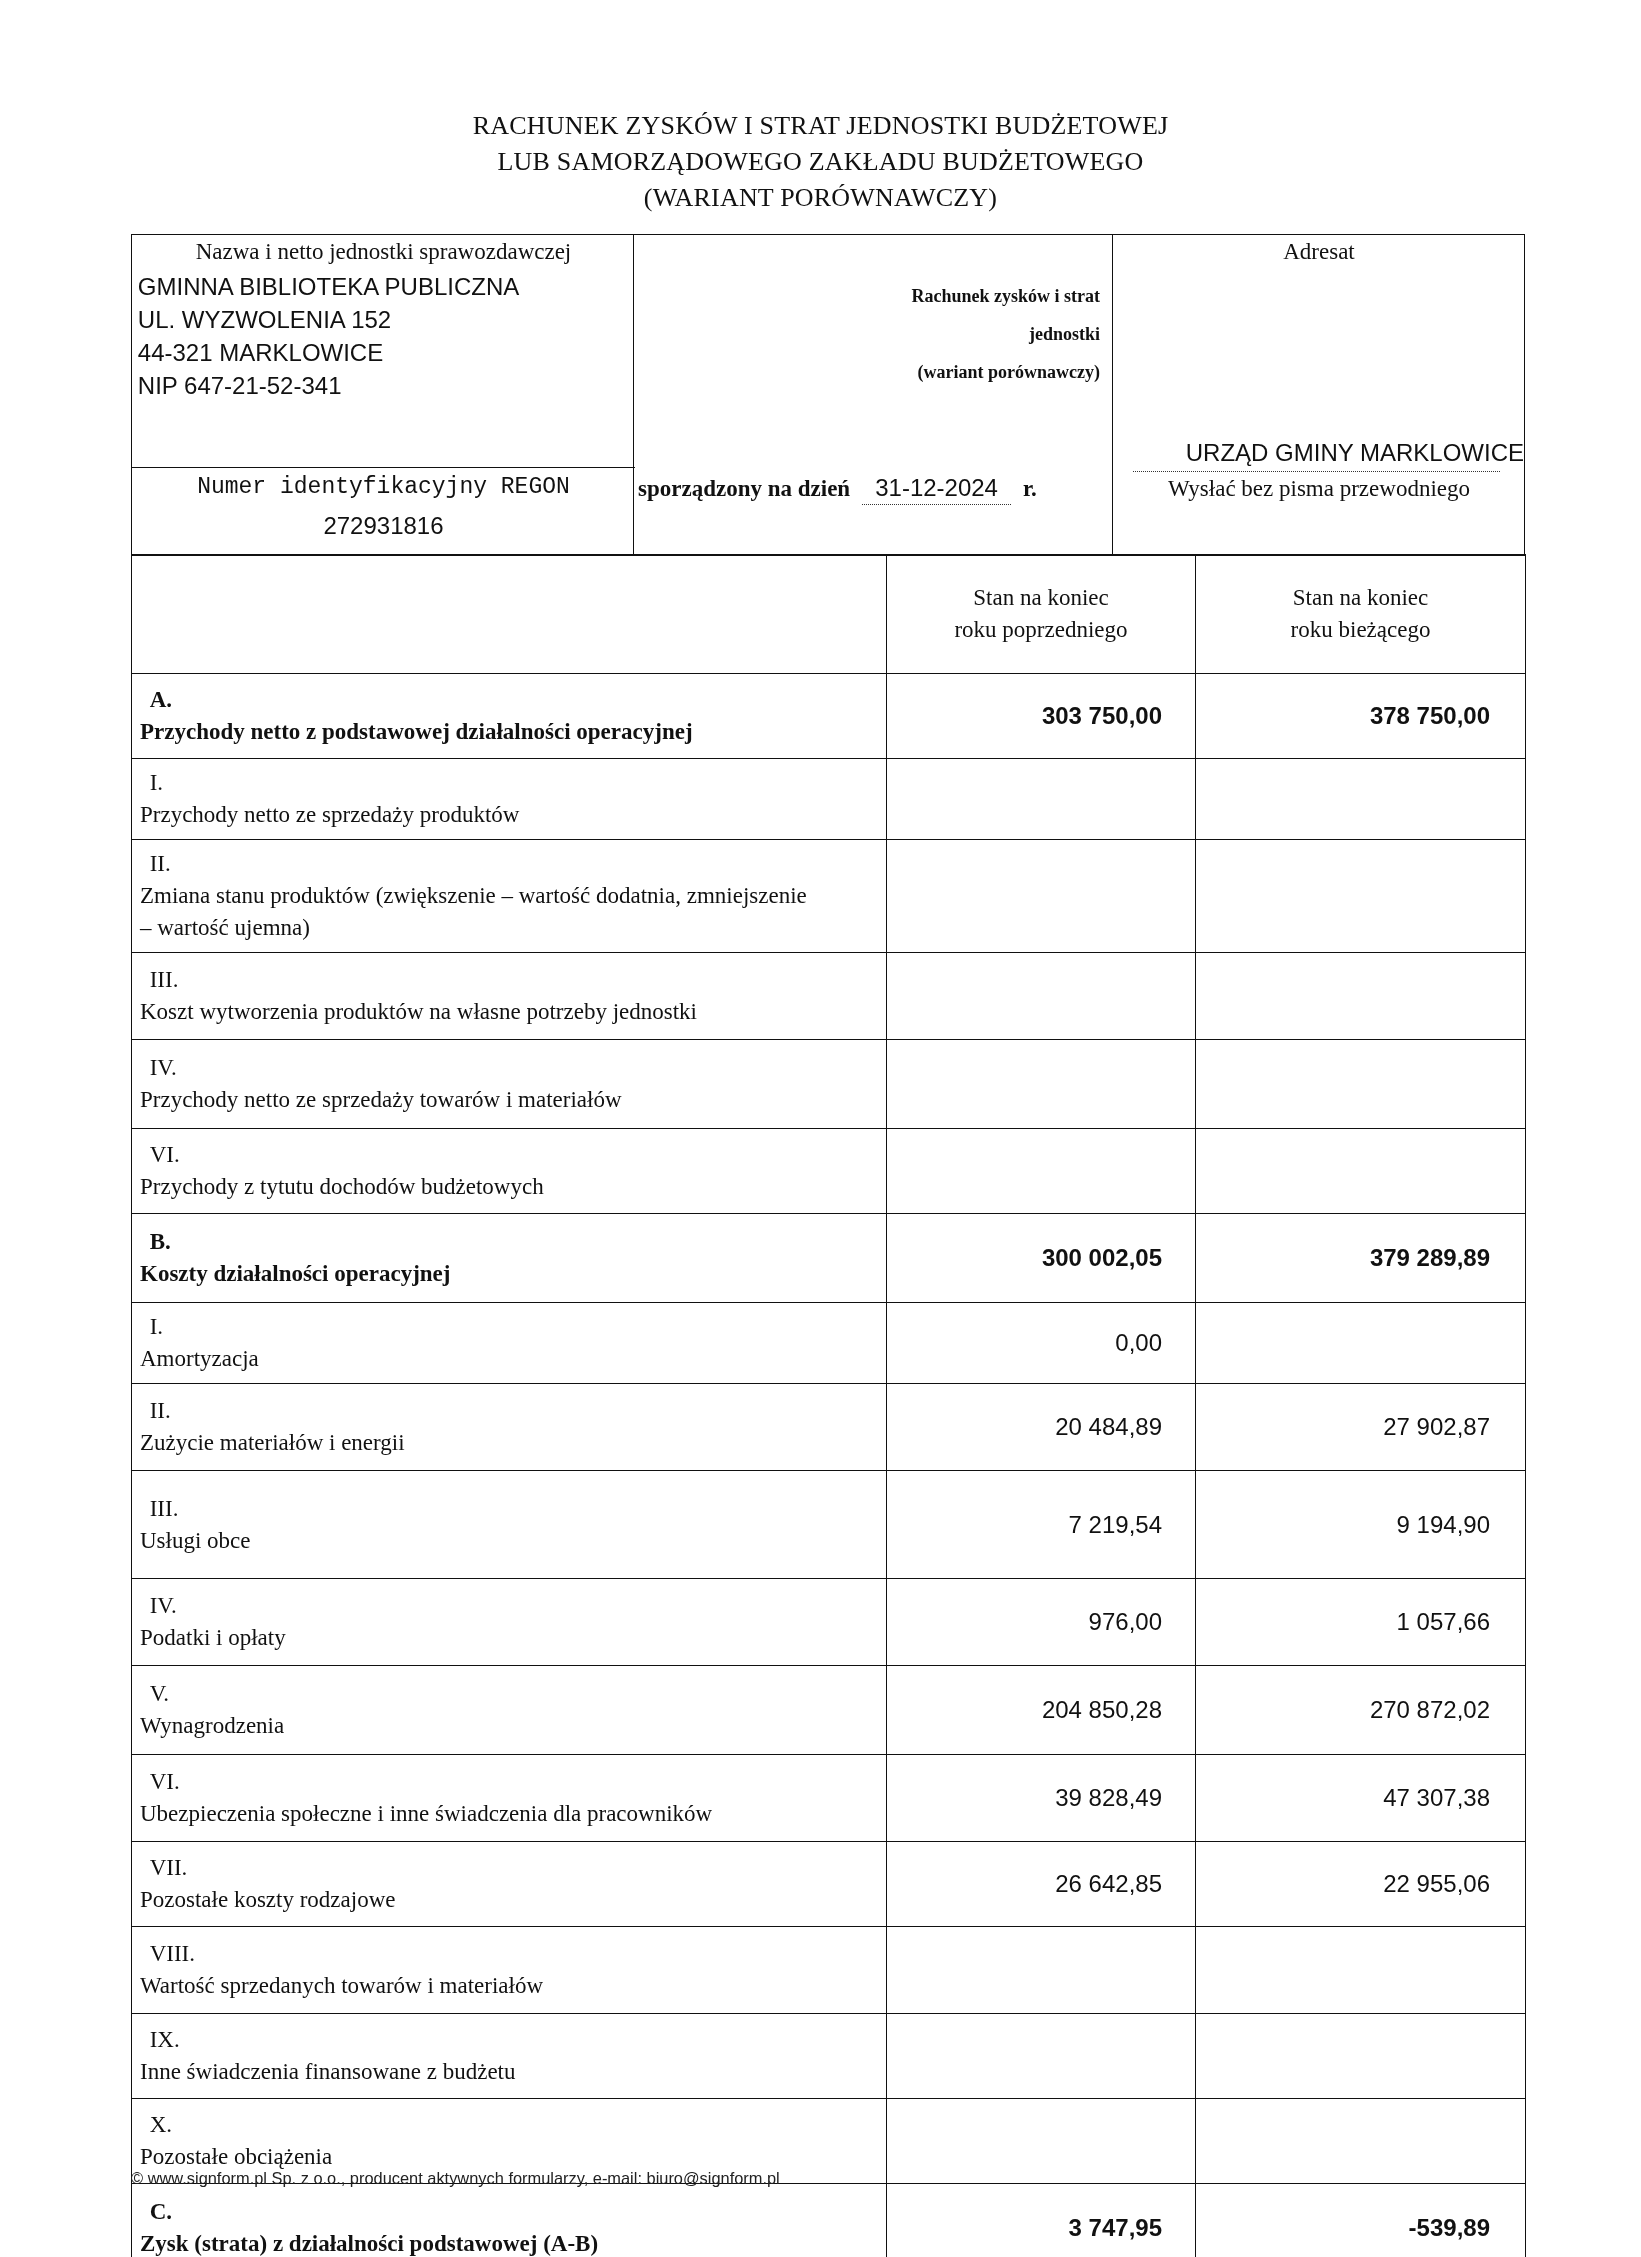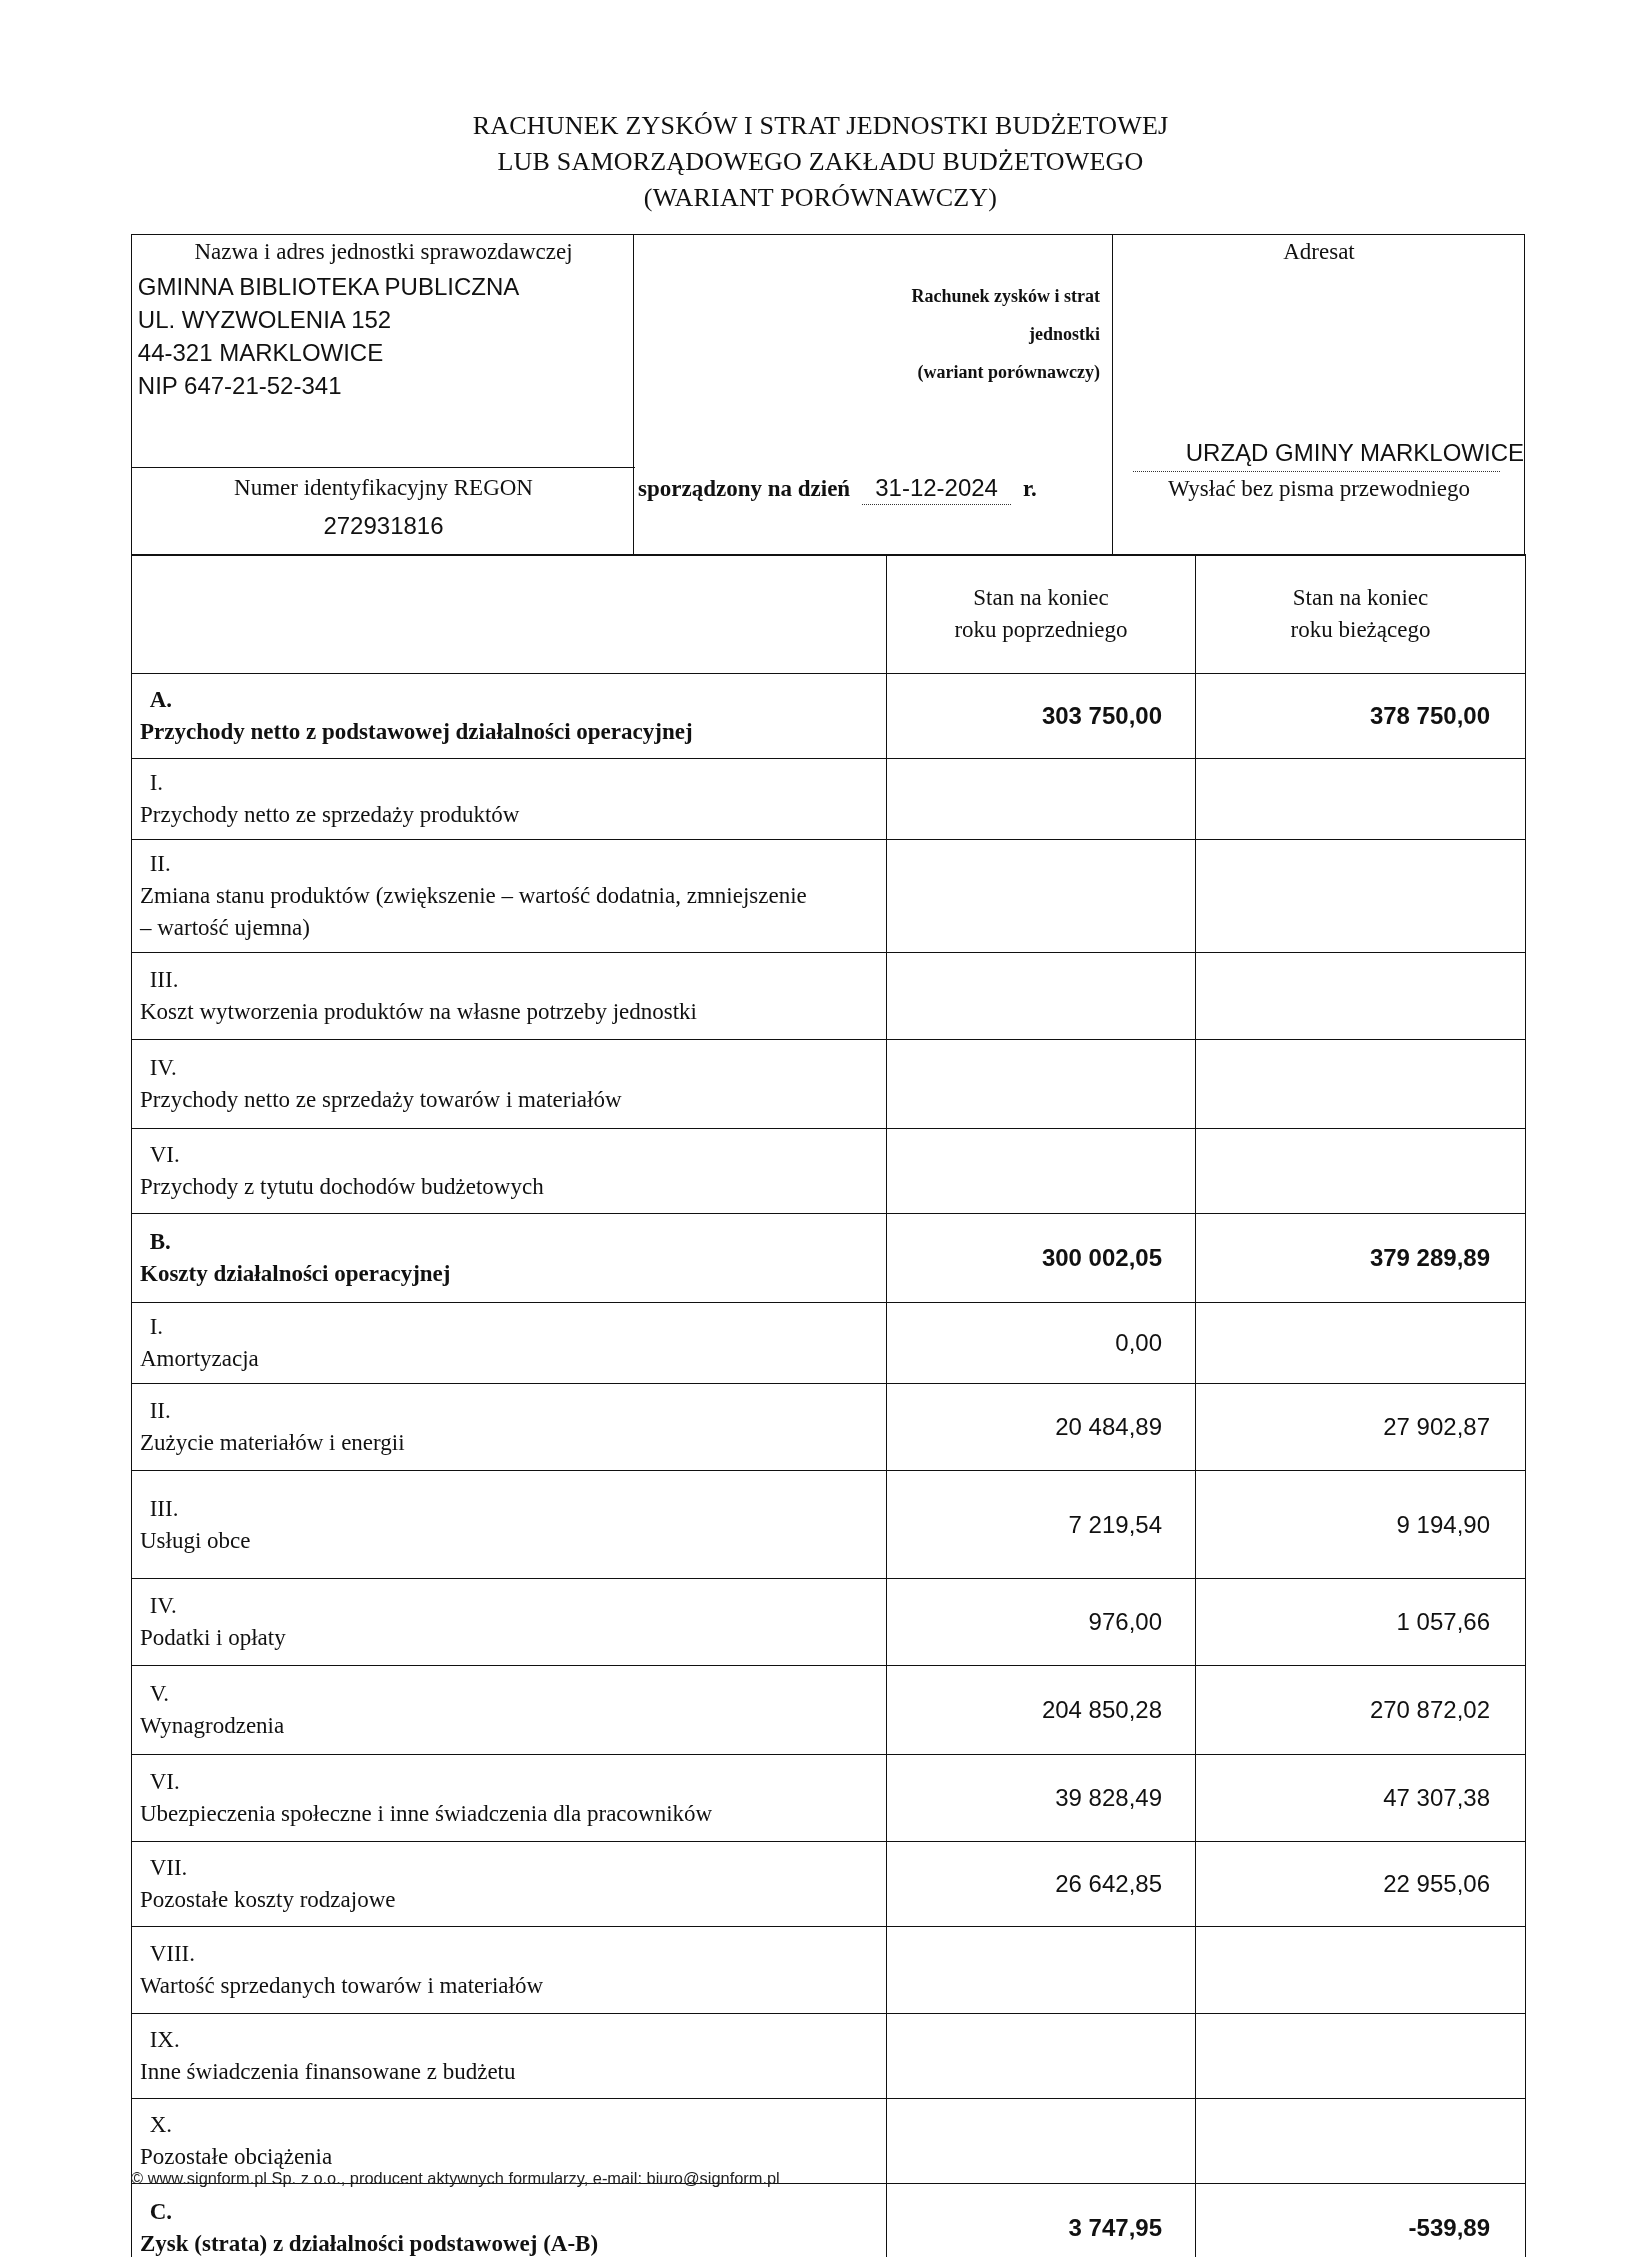--- a/index.html
+++ b/index.html
@@ -18,21 +18,21 @@
     .hdr .vline { position: absolute; top: 0; bottom: 0; width: 0; border-left: 1.9px solid #111; }
     .hdr .hline { position: absolute; height: 0; border-top: 1.9px solid #111; }
 
     .cell-abs { position: absolute; }
 
     .name-label { left: 0; width: 503px; top: 1.9px; text-align: center;
       font-family: "Liberation Serif", serif; font-size: 23px; line-height: 29px; }
     .name-lines { left: 5.8px; top: 35px; font-family: "Liberation Sans", sans-serif;
       font-size: 24px; line-height: 33px; }
     .regon-label { left: 0; width: 503px; top: 238px; text-align: center;
-      font-family: Liberation Serif, serif; font-size: 23px; line-height: 29px; }
+      font-family: Liberation Mono, monospace; font-size: 23px; line-height: 29px; }
     .regon-value { left: 0; width: 503px; top: 276px; text-align: center;
       font-family: "Liberation Sans", sans-serif; font-size: 24px; line-height: 29px; }
 
     .mid-title { left: 489px; width: 479px; top: 42px; text-align: right;
       font-family: "Liberation Serif", serif; font-weight: bold; font-size: 18px; line-height: 38px; }
     .sporz { left: 506px; top: 238px; font-family: "Liberation Serif", serif; font-weight: bold;
       font-size: 23px; line-height: 29px; white-space: nowrap; }
     .sporz .date { display: inline-block; font-family: "Liberation Sans", sans-serif; font-weight: normal;
       font-size: 24px; padding: 0 13.5px 1.9px 13.5px; border-bottom: 1px dotted #333; margin: 0 5.8px; }
 
@@ -70,21 +70,21 @@
   <div>RACHUNEK ZYSKÓW I STRAT JEDNOSTKI BUDŻETOWEJ</div>
   <div>LUB SAMORZĄDOWEGO ZAKŁADU BUDŻETOWEGO</div>
   <div>(WARIANT PORÓWNAWCZY)</div>
 </div>
 
 <div class="hdr">
   <div class="vline" style="left:501px;"></div>
   <div class="vline" style="left:980px;"></div>
   <div class="hline" style="left:0; width:503px; top:232px;"></div>
 
-  <div class="cell-abs name-label">Nazwa i adres jednostki sprawozdawczej</div>
+  <div class="cell-abs name-label">Nazwa i netto jednostki sprawozdawczej</div>
   <div class="cell-abs name-lines">
     <div>GMINNA BIBLIOTEKA PUBLICZNA</div>
     <div>UL. WYZWOLENIA 152</div>
     <div>44-321 MARKLOWICE</div>
     <div>NIP 647-21-52-341</div>
   </div>
 
   <div class="cell-abs regon-label">Numer identyfikacyjny REGON</div>
   <div class="cell-abs regon-value">272931816</div>
 

